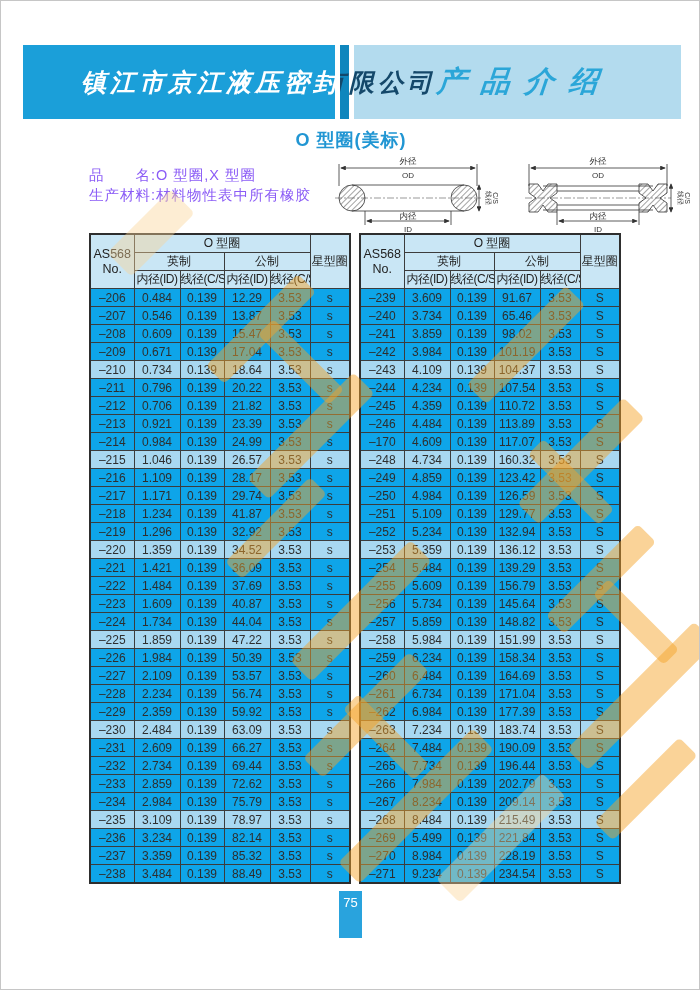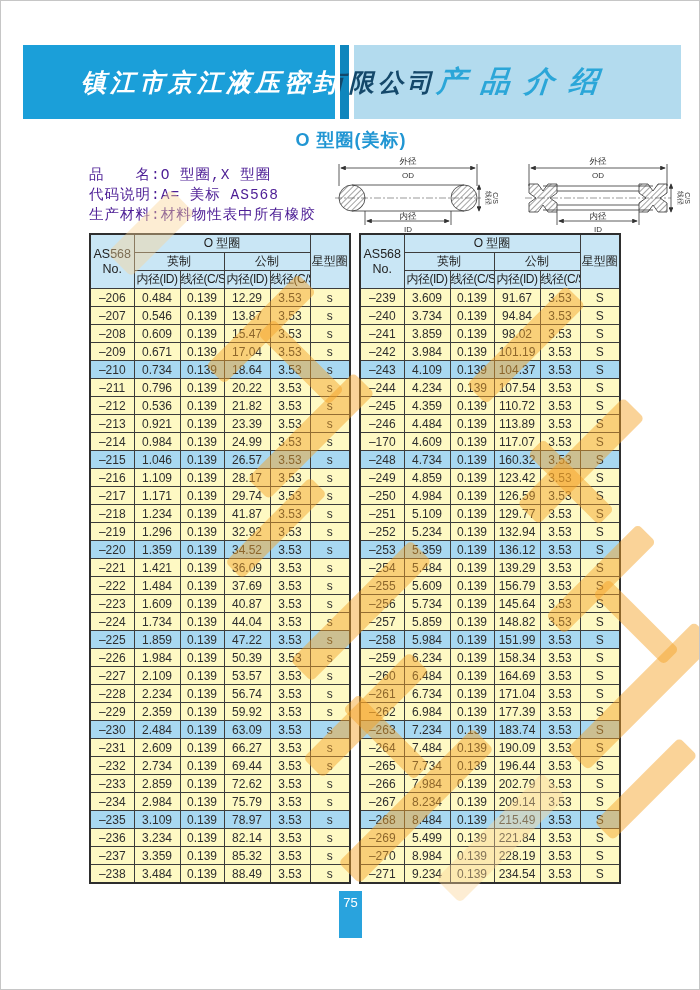--- a/index.html
+++ b/index.html
@@ -19,27 +19,27 @@
   .clip-light{left:339px;width:341px;}
   .company-text{position:absolute;top:50%;transform:translateY(-50%);white-space:nowrap;
                 font-family:"DejaVu Serif",serif;font-style:italic;font-weight:bold;
                 font-size:25px;letter-spacing:4px;}
   .clip-dark .company-text{left:58px;color:#ffffff;}
   .clip-light .company-text{left:-281px;color:#14486a;}
   
   .page-title{position:absolute;top:127px;left:0;width:700px;text-align:center;
               font-size:18px;font-weight:bold;color:#2196d3;letter-spacing:1px;}
   .info{position:absolute;left:88px;top:164px;font-size:14.5px;line-height:20px;
-        color:#4c1d95;letter-spacing:1px;font-family:Liberation Mono, monospace;}
+        color:#8b5cf6;letter-spacing:1px;}
   
   .diagrams{position:absolute;left:332px;top:154px;}
   .diagrams text{font-family:"Liberation Sans",sans-serif;fill:#333;}
   
   table.otable{position:absolute;top:232px;width:260px;border-collapse:collapse;
-               table-layout:fixed;background:#fef9c3;border:2px solid #2e2e2e;}
+               table-layout:fixed;background:#0ea5e9;border:2px solid #2e2e2e;}
   .otable th,.otable td{border:1px solid #3c3c3c;text-align:center;padding:0;
                         overflow:hidden;white-space:nowrap;}
   .otable th{background:#c9e6f5;font-weight:normal;color:#222;font-size:12px;height:15px;}
   .otable .th-no{font-size:12.5px;line-height:15px;}
   .otable .th-sub{font-size:12px;height:17px;letter-spacing:-0.5px;}
   .otable td{height:17px;font-size:12px;color:#2e2e2e;}
   .otable tr.hl td{background:#a8d8f1;}
   .otable-left{left:88px;}
   .otable-right{left:358px;}
   
@@ -66,21 +66,20 @@
       <span class="company-text">镇江市京江液压密封有限公司</span>
     </div>
     <div class="company-clip clip-light">
       <span class="company-text">镇江市京江液压密封有限公司</span>
     </div>
   </div>
 
   <div class="page-title">O 型圈(美标)</div>
   <div class="info">
     <div>品　　名:O 型圈,X 型圈</div>
-    <div>代码说明:A= 美标 AS568</div>
     <div>生产材料:材料物性表中所有橡胶</div>
   </div>
 
   <svg class="diagrams" width="360" height="80" viewBox="0 0 360 80">
     <defs>
       <pattern id="hatch" width="4" height="4" patternUnits="userSpaceOnUse" patternTransform="rotate(45)">
         <line x1="0" y1="0" x2="0" y2="4" stroke="#555" stroke-width="1.1"></line>
       </pattern>
       <marker id="mA" markerWidth="7" markerHeight="6" refX="6" refY="3" orient="auto-start-reverse">
         <path d="M0,0L7,3L0,6z" fill="#333"></path>
@@ -209,21 +208,21 @@
         <tr>
           <td>–211</td>
           <td>0.796</td>
           <td>0.139</td>
           <td>20.22</td>
           <td>3.53</td>
           <td>s</td>
         </tr>
         <tr>
           <td>–212</td>
-          <td>0.536</td>
+          <td>0.706</td>
           <td>0.139</td>
           <td>21.82</td>
           <td>3.53</td>
           <td>s</td>
         </tr>
         <tr>
           <td>–213</td>
           <td>0.921</td>
           <td>0.139</td>
           <td>23.39</td>
@@ -468,21 +467,21 @@
           <td>3.609</td>
           <td>0.139</td>
           <td>91.67</td>
           <td>3.53</td>
           <td>S</td>
         </tr>
         <tr>
           <td>–240</td>
           <td>3.734</td>
           <td>0.139</td>
-          <td>94.84</td>
+          <td>65.46</td>
           <td>3.53</td>
           <td>S</td>
         </tr>
         <tr>
           <td>–241</td>
           <td>3.859</td>
           <td>0.139</td>
           <td>98.02</td>
           <td>3.53</td>
           <td>S</td>

